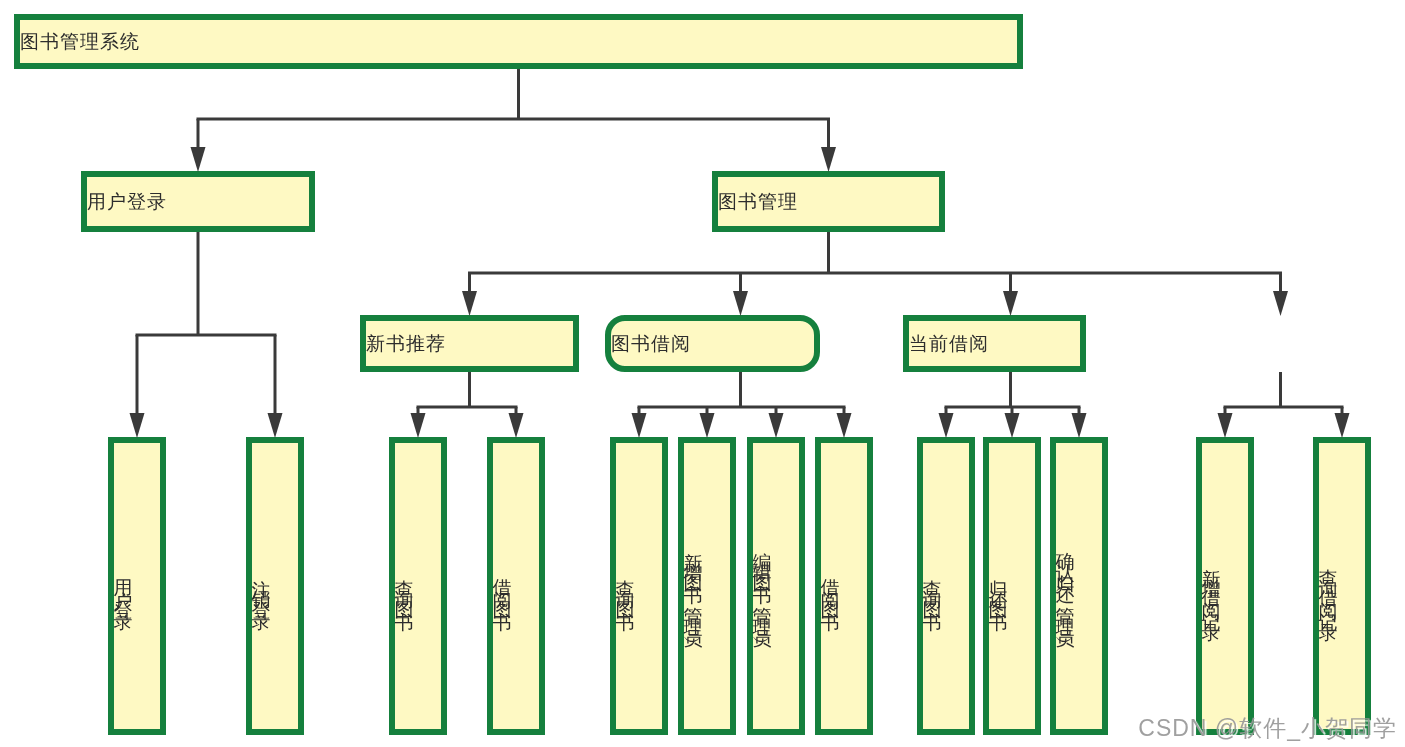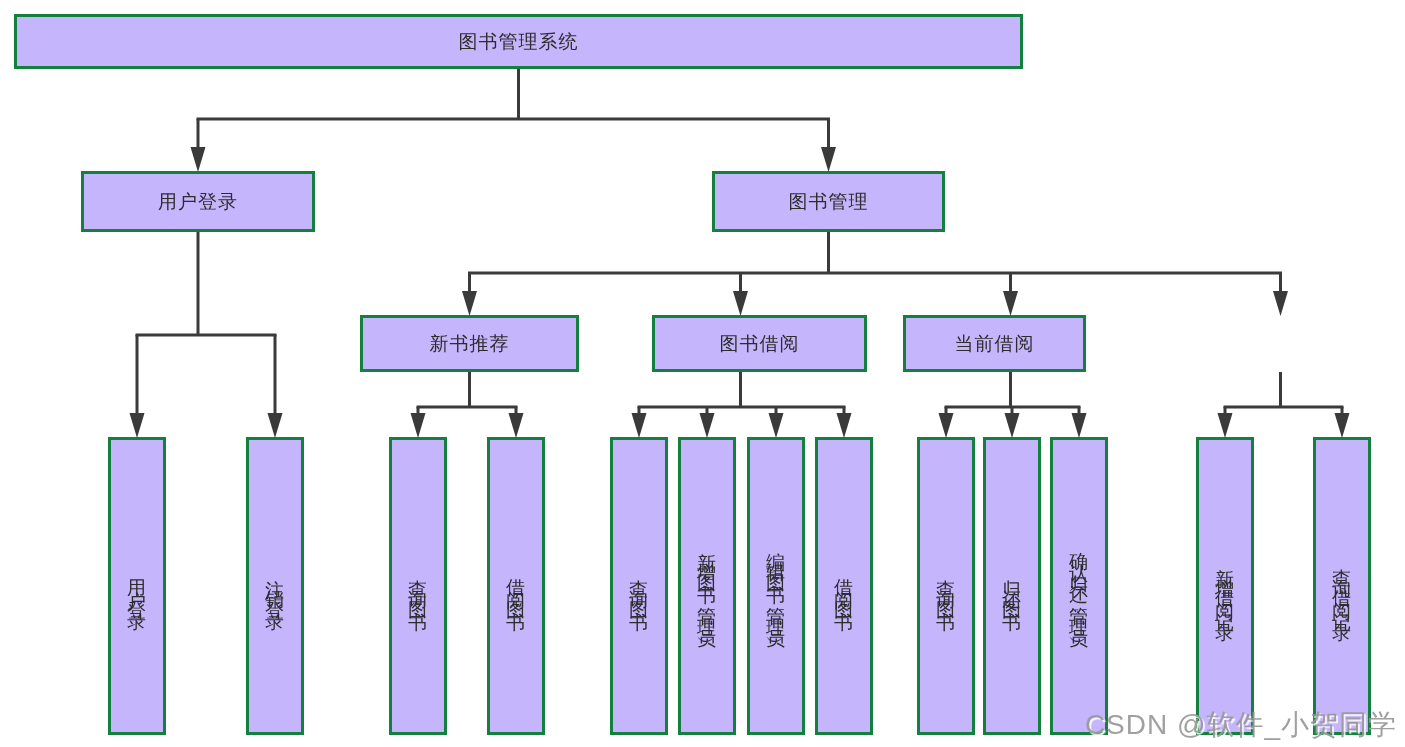--- a/index.html
+++ b/index.html
@@ -20,46 +20,46 @@
     left: 0;
     top: 0;
     width: 1405px;
     height: 747px;
     pointer-events: none;
     z-index: 3;
   }
   .node {
     position: absolute;
     box-sizing: border-box;
-    border: 3px solid #15803d;
-    background: #c4b5fd;
+    border: 6px solid #15803d;
+    background: #fef9c3;
     display: flex;
     align-items: center;
-    justify-content: center;
+    justify-content: flex-start;
     z-index: 2;
   }
   .node .label {
     color: #2d2d2d;
     font-size: 19px;
     letter-spacing: 1px;
     white-space: nowrap;
   }
   .node.v .label {
     writing-mode: vertical-rl;
     text-orientation: mixed;
     letter-spacing: 11px;
     line-height: 1;
     white-space: normal;
   }
   .watermark {
     position: absolute;
     right: 8px;
     bottom: 3px;
     z-index: 5;
-    font-size: 28px;
+    font-size: 23px;
     color: rgba(152, 152, 152, 0.92);
     text-shadow: 2px 2px 1px rgba(255, 255, 255, 0.9);
     letter-spacing: 1px;
   }
 </style>
 </head>
 <body>
 
 <div class="stage">
   <div class="node h" style="left: 14px; top: 14px; width: 1009px; height: 55px;">
@@ -67,21 +67,21 @@
     </div>
     <div class="node h" style="left: 81px; top: 171px; width: 234px; height: 61px;">
       <span class="label">用户登录</span>
     </div>
     <div class="node h" style="left: 712px; top: 171px; width: 233px; height: 61px;">
       <span class="label">图书管理</span>
     </div>
     <div class="node h" style="left: 360px; top: 315px; width: 219px; height: 57px;">
       <span class="label">新书推荐</span>
     </div>
-    <div class="node h" style="left: 652px; top: 315px; width: 215px; height: 57px;">
+    <div class="node h" style="left: 605px; top: 315px; width: 215px; height: 57px; border-radius: 20px;">
       <span class="label">图书借阅</span>
     </div>
     <div class="node h" style="left: 903px; top: 315px; width: 183px; height: 57px;">
       <span class="label">当前借阅</span>
     </div>
     <div class="node v" style="left: 108px; top: 437px; width: 58px; height: 298px;">
       <span class="label">用户登录</span>
     </div>
     <div class="node v" style="left: 246px; top: 437px; width: 58px; height: 298px;">
       <span class="label">注销登录</span>

